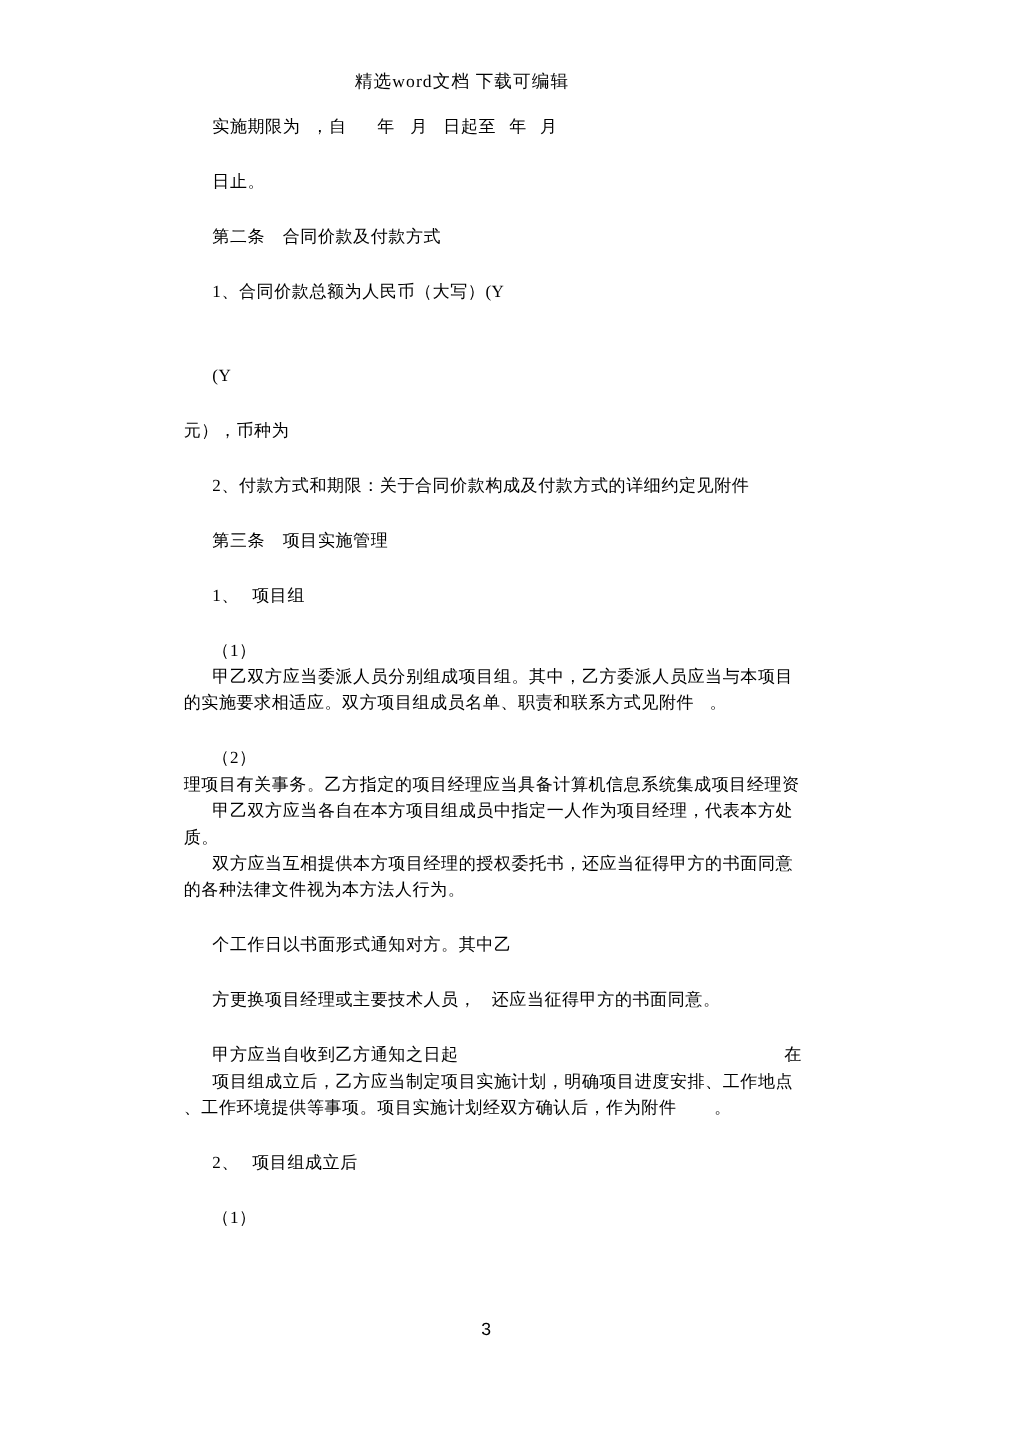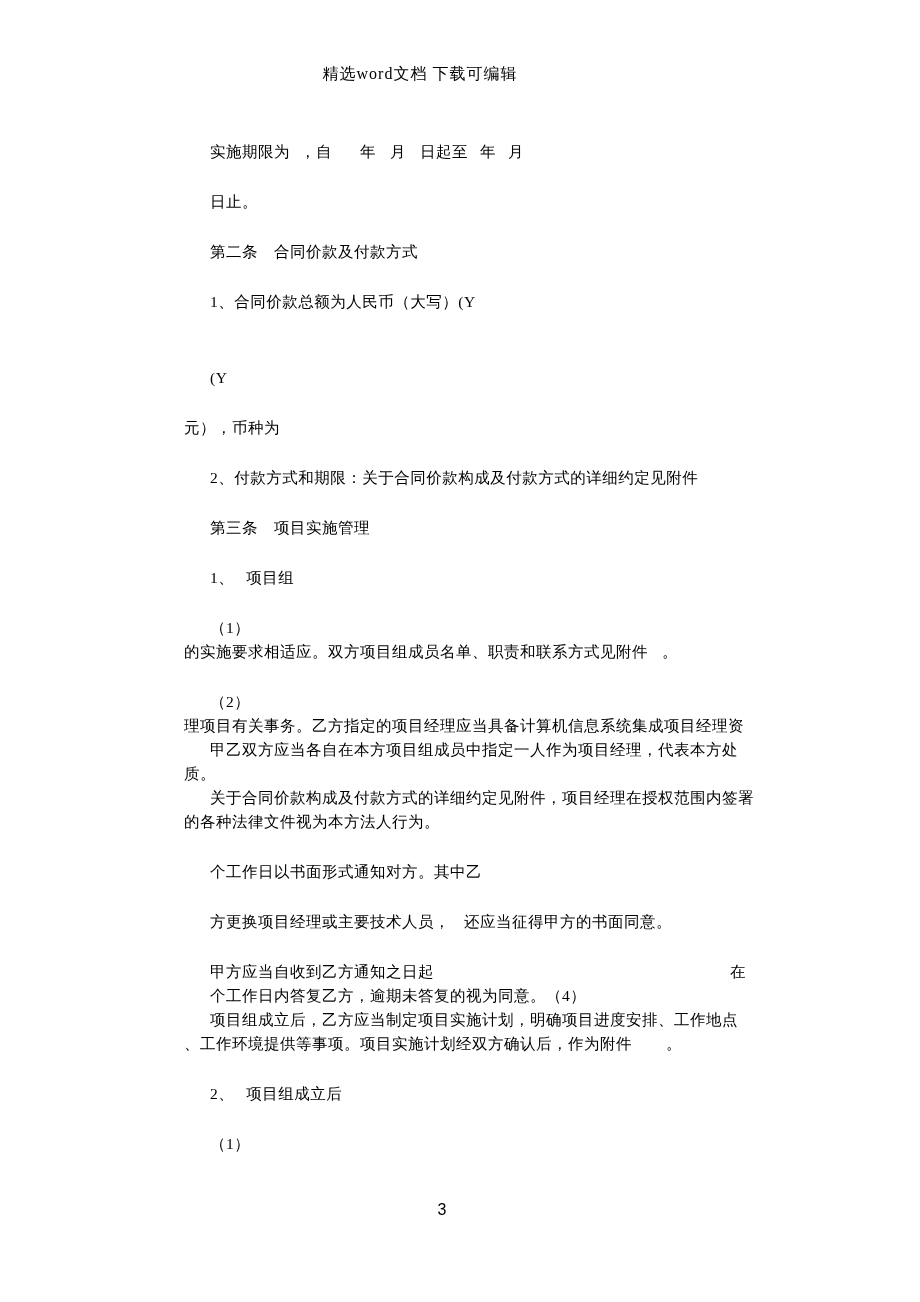--- a/index.html
+++ b/index.html
@@ -26,23 +26,22 @@
     width: 100%;
     text-align: center;
     font-size: 16px;
     letter-spacing: 1px;
     color: #000000;
     white-space: pre;
   }
   .doc-body {
     position: absolute;
     top: 104px;
-    left: 184px;
+    left: 167px;
     width: 580px;
-    margin-top: 36px;
   }
   .line {
     height: 24px;
     line-height: 24px;
     font-size: 15.5px;
     letter-spacing: 0.5px;
     white-space: pre;
     color: #000000;
   }
   .line.blank { height: 26px; }
@@ -79,35 +78,35 @@
       <div class="line blank"></div>
       <div class="line"><span>元），币种为</span></div>
       <div class="line blank"></div>
       <div class="line indent"><span>2、付款方式和期限：关于合同价款构成及付款方式的详细约定见附件</span></div>
       <div class="line blank"></div>
       <div class="line indent"><span>第三条</span><span class="gap" style="width: 16px;"></span><span>项目实施管理</span></div>
       <div class="line blank"></div>
       <div class="line indent"><span>1、</span><span class="gap" style="width: 12px;"></span><span>项目组</span></div>
       <div class="line blank"></div>
       <div class="line indent"><span>（1）</span></div>
+      <div class="line indent"><span>甲乙双方应当委派人员分别组成项目组。其中，乙方委派人员应当与本项目</span></div>
       <div class="line"><span>的实施要求相适应。双方项目组成员名单、职责和联系方式见附件</span><span class="gap" style="width: 14px;"></span><span>。</span></div>
       <div class="line blank"></div>
       <div class="line indent"><span>（2）</span></div>
       <div class="line"><span>理项目有关事务。乙方指定的项目经理应当具备计算机信息系统集成项目经理资</span></div>
       <div class="line indent"><span>甲乙双方应当各自在本方项目组成员中指定一人作为项目经理，代表本方处</span></div>
       <div class="line"><span>质。</span></div>
-      <div class="line indent"><span>关于合同价款构成及付款方式的详细约定见附件，项目经理在授权范围内签署</span></div>
+      <div class="line indent"><span>双方应当互相提供本方项目经理的授权委托书，还应当征得甲方的书面同意</span></div>
       <div class="line"><span>的各种法律文件视为本方法人行为。</span></div>
       <div class="line blank"></div>
       <div class="line indent"><span>个工作日以书面形式通知对方。其中乙</span></div>
       <div class="line blank"></div>
       <div class="line indent"><span>方更换项目经理或主要技术人员，</span><span class="gap" style="width: 14px;"></span><span>还应当征得甲方的书面同意。</span></div>
       <div class="line blank"></div>
       <div class="line indent"><span>甲方应当自收到乙方通知之日起</span><span class="gap" style="width: 296px;"></span><span>在</span></div>
-      <div class="line indent"><span>个工作日内答复乙方，逾期未答复的视为同意。（4）</span></div>
       <div class="line indent"><span>项目组成立后，乙方应当制定项目实施计划，明确项目进度安排、工作地点</span></div>
       <div class="line"><span>、工作环境提供等事项。项目实施计划经双方确认后，作为附件</span><span class="gap" style="width: 34px;"></span><span>。</span></div>
       <div class="line blank"></div>
       <div class="line indent"><span>2、</span><span class="gap" style="width: 12px;"></span><span>项目组成立后</span></div>
       <div class="line blank"></div>
       <div class="line indent"><span>（1）</span></div>
     </div>
 
   <div class="doc-footer">3</div>
 </div>

